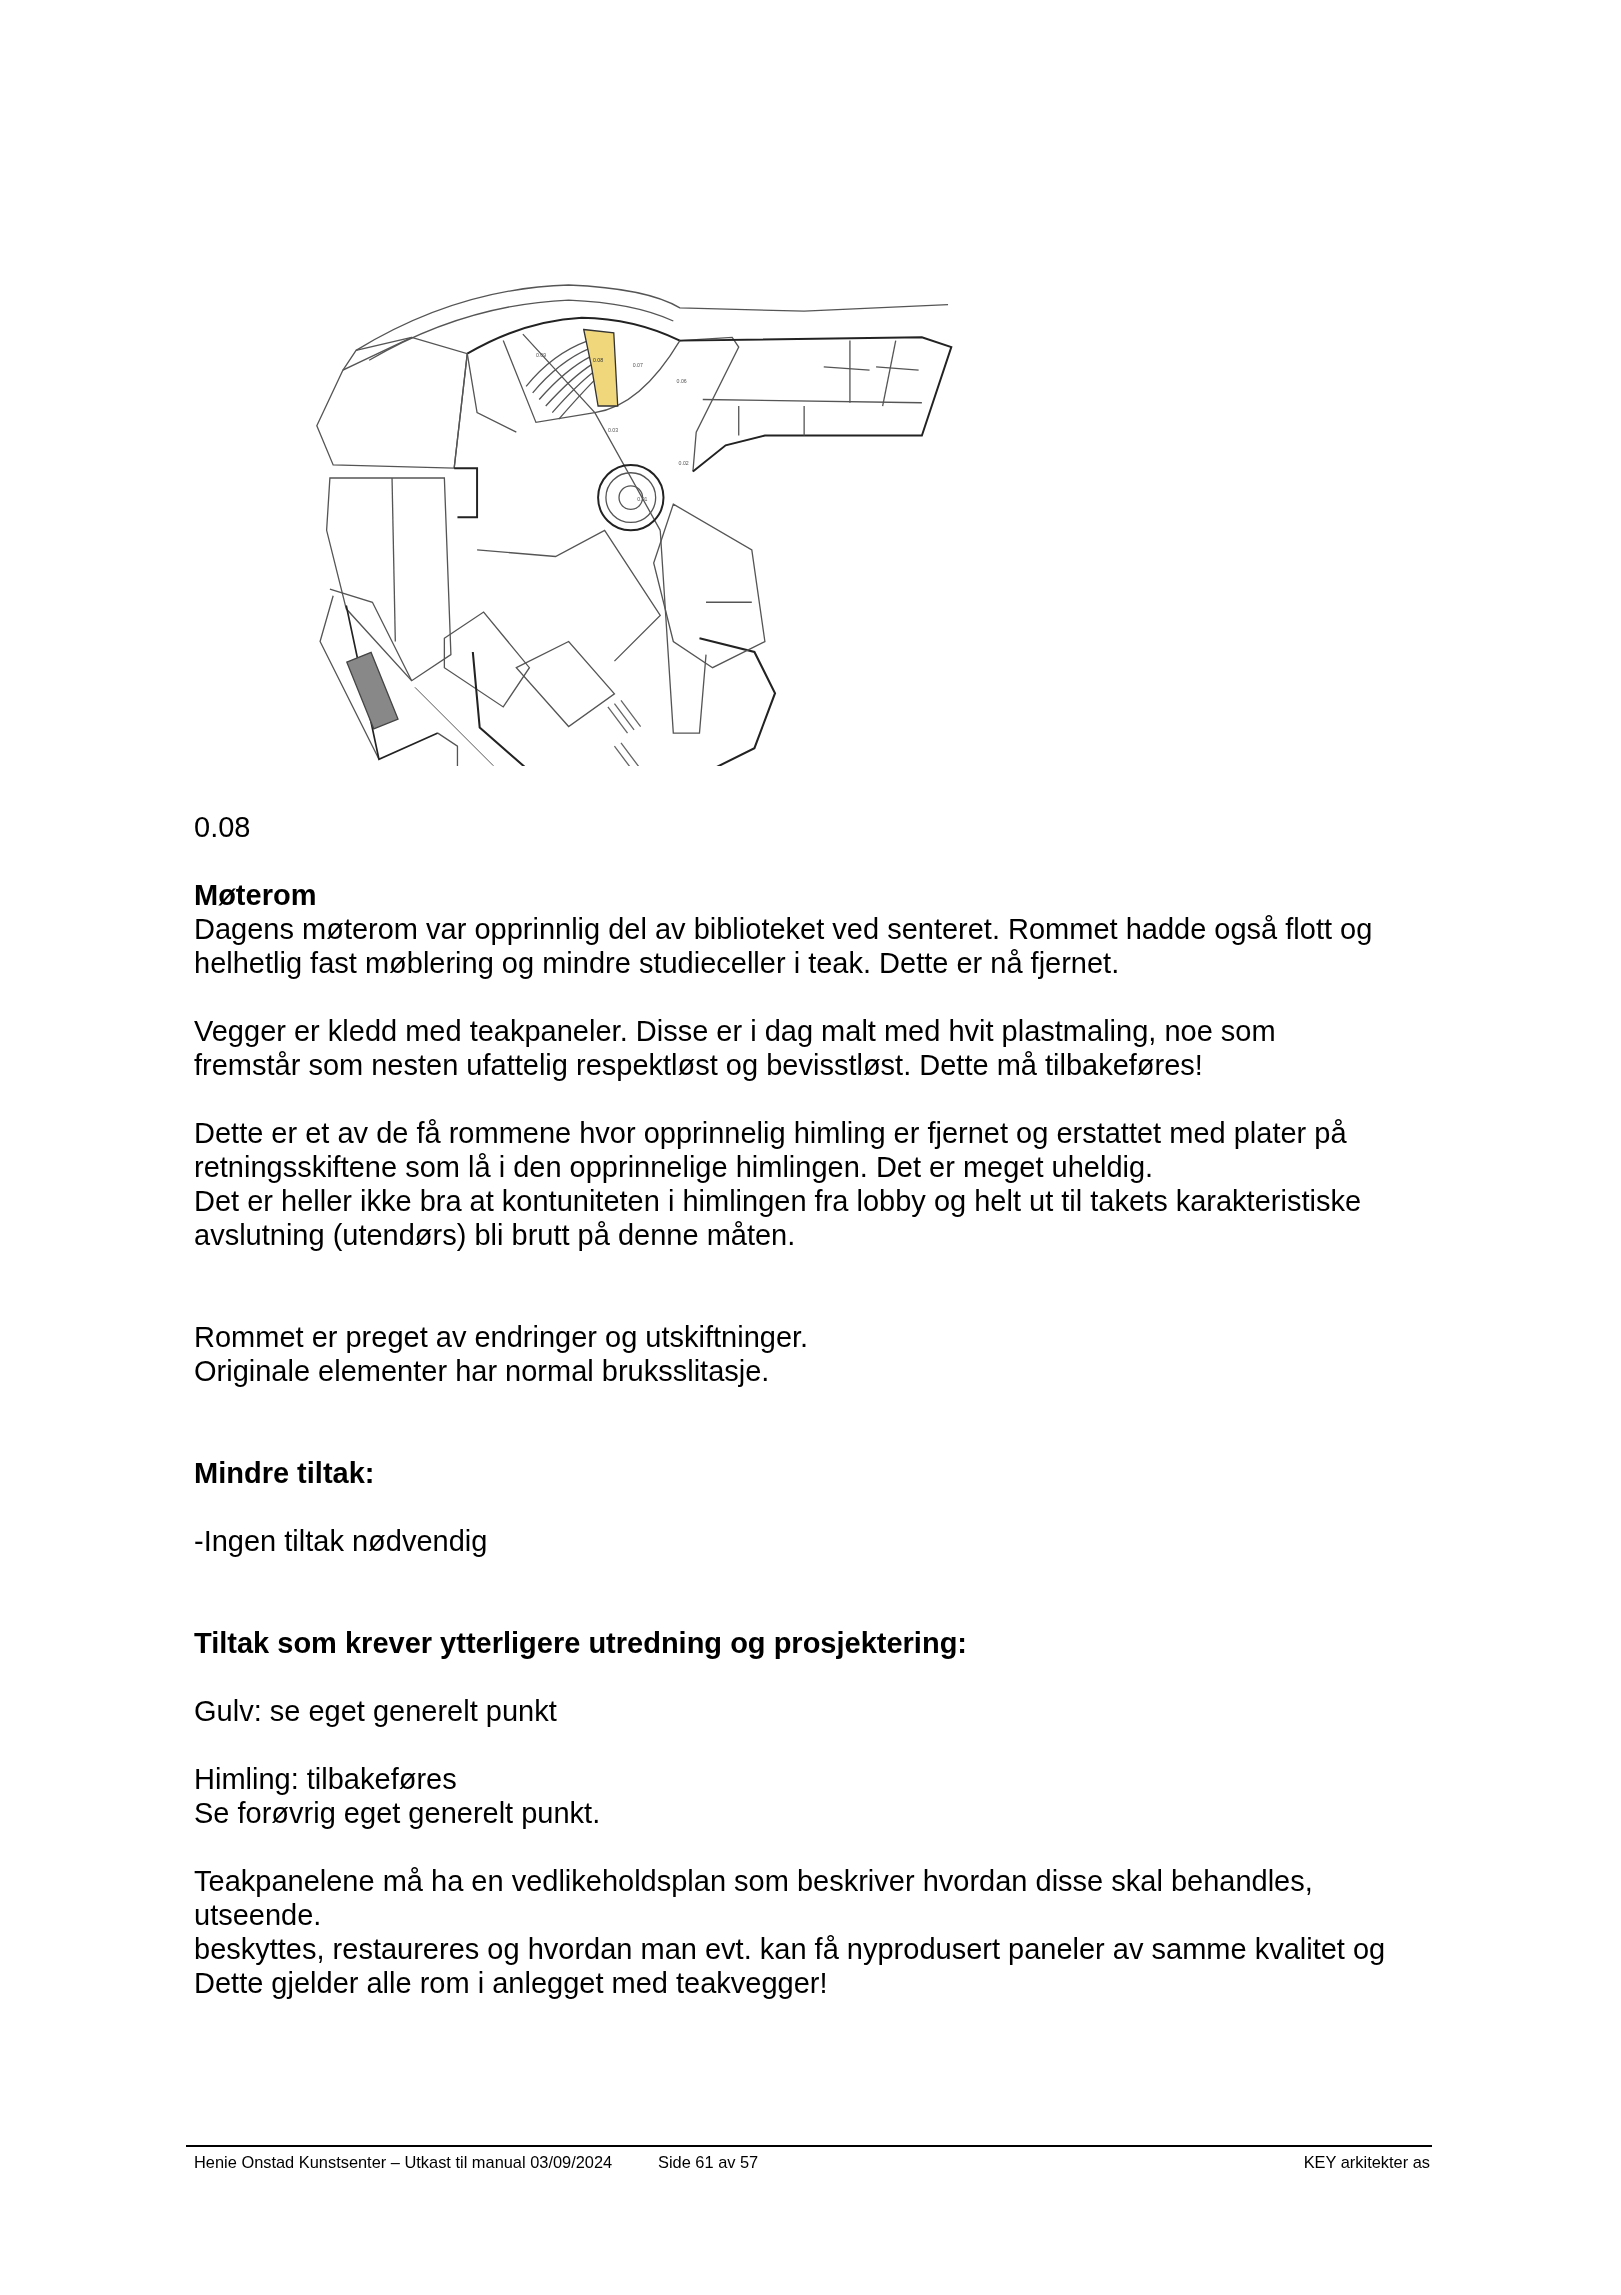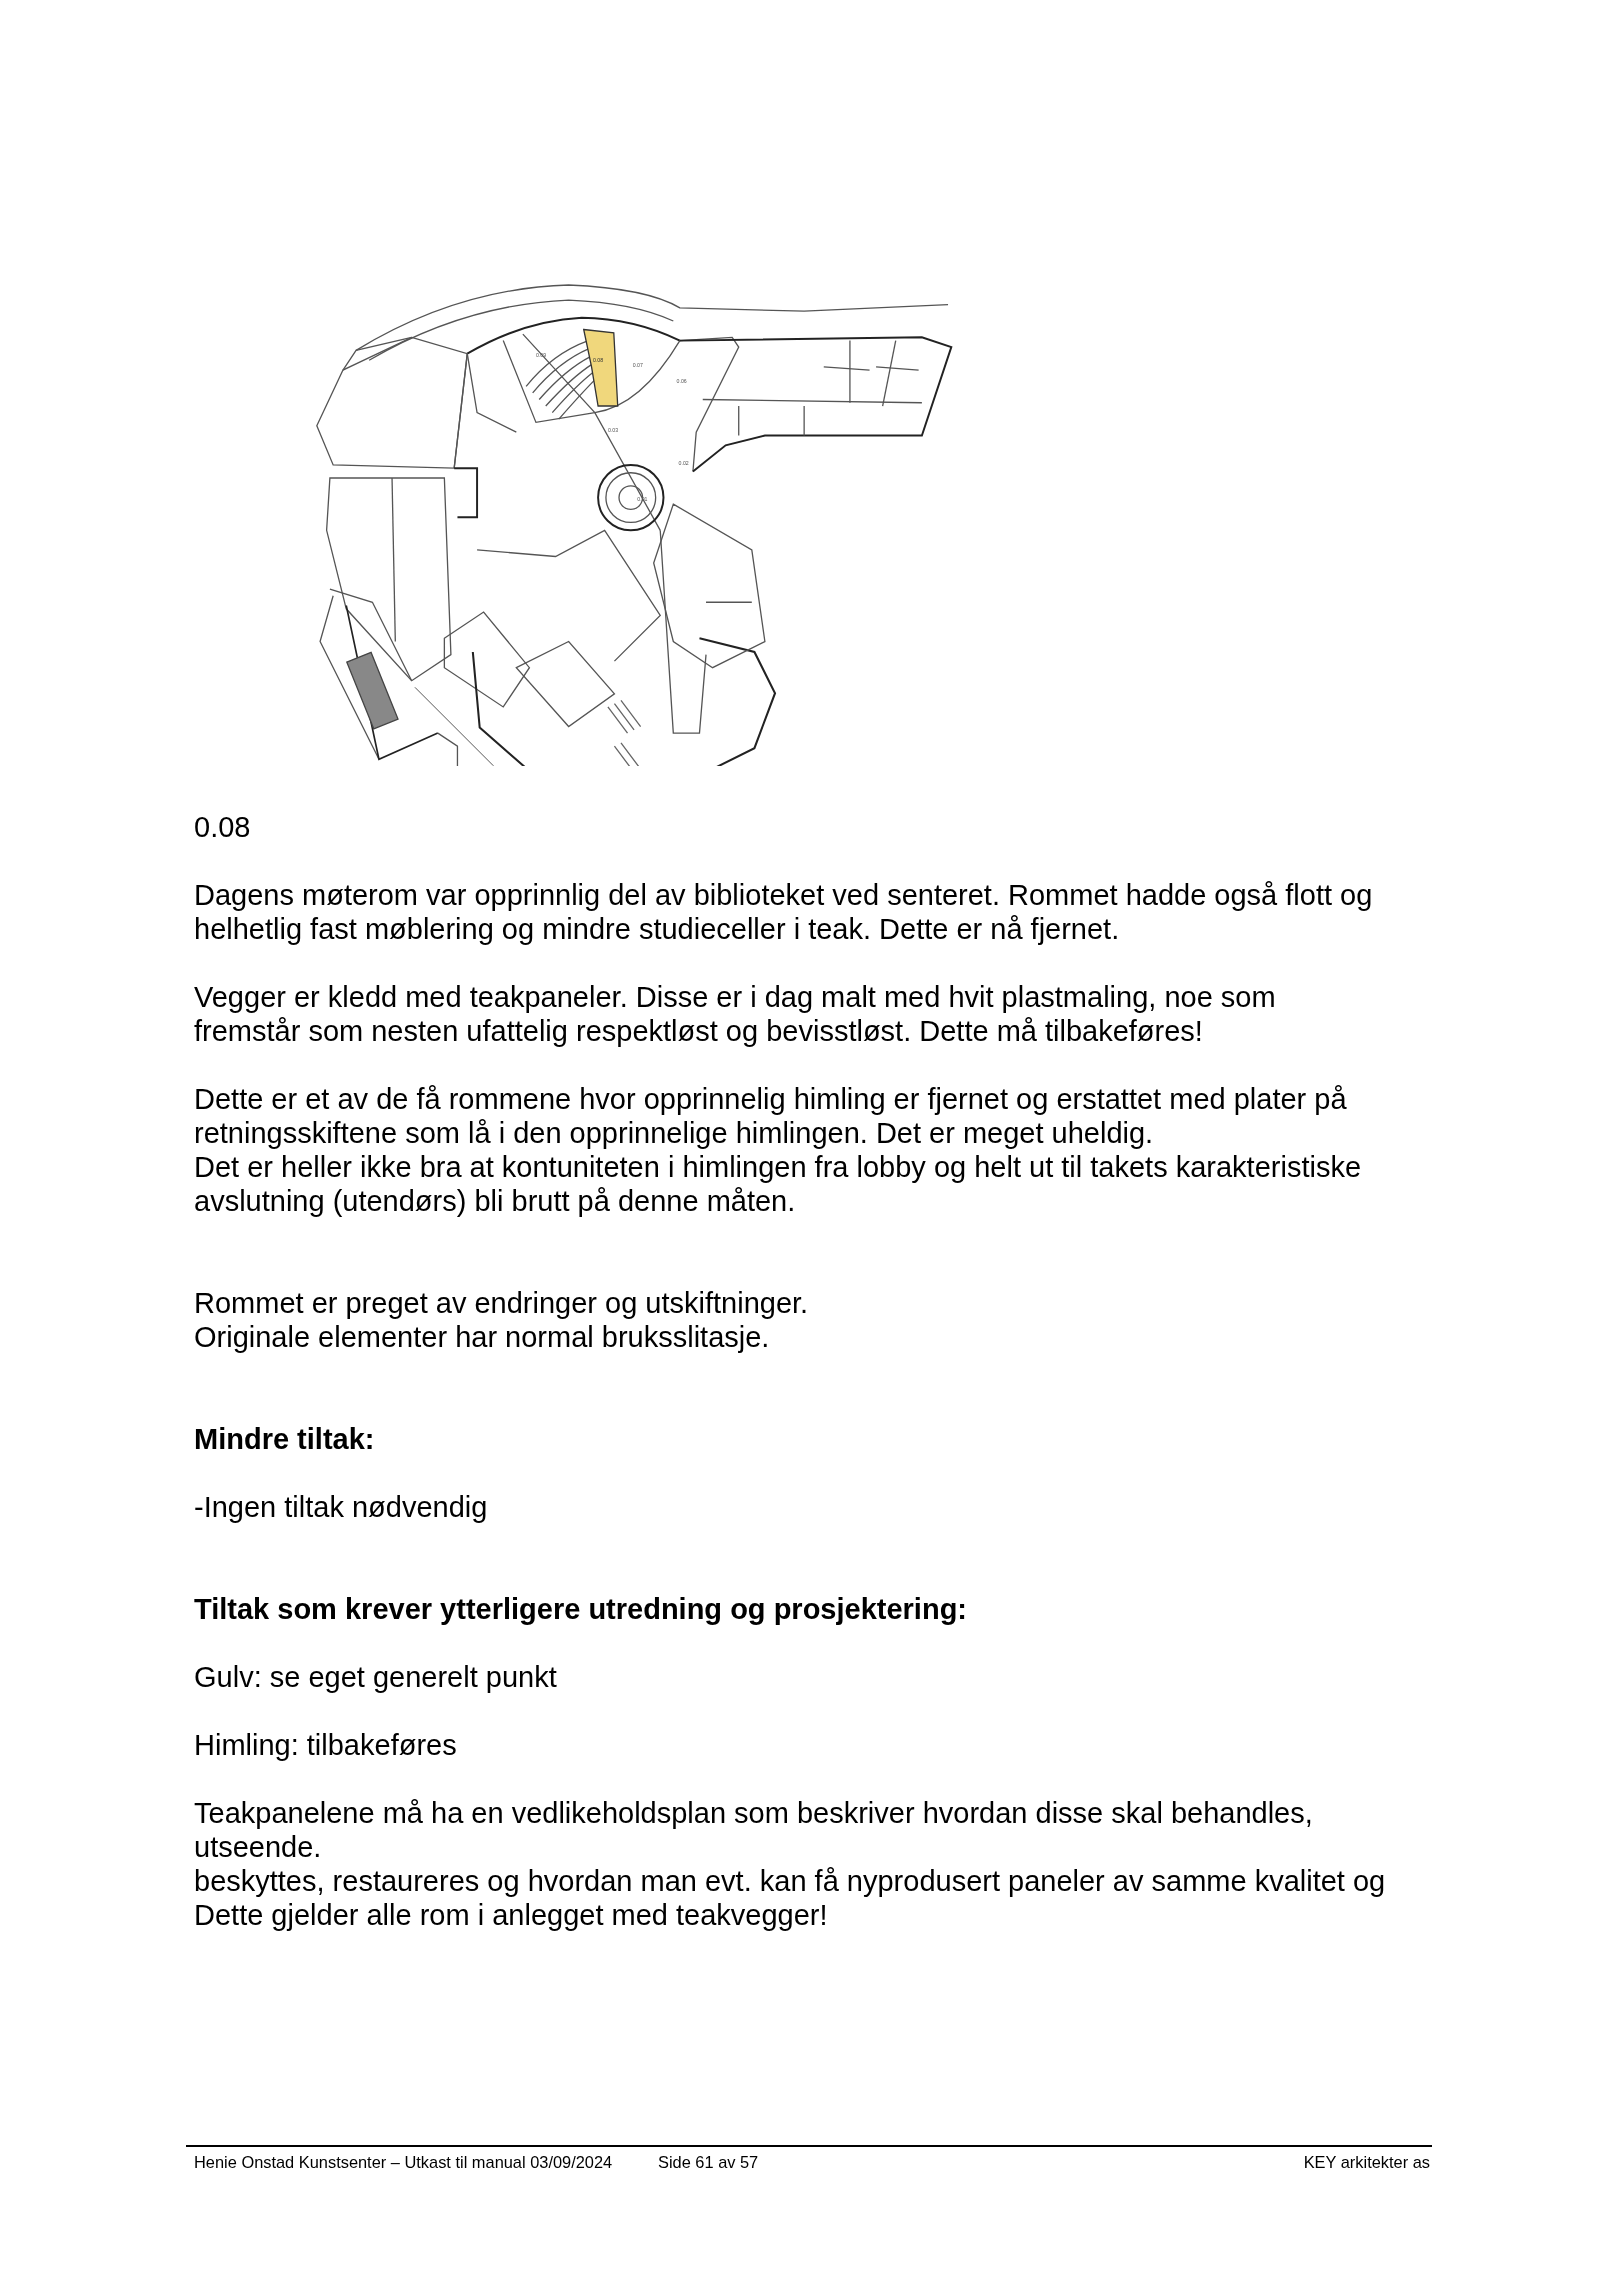--- a/index.html
+++ b/index.html
@@ -133,20 +133,21 @@
       <text x="460" y="240">0.03</text>
       <text x="568" y="290">0.02</text>
       <text x="505" y="345">0.01</text>
     </g>
   </svg>
 </div>
 
 <div class="content">
   <p class="room-number">0.08</p>
   <div class="gap1"></div>
+  <p class="section-heading">Møterom</p>
 
   <p>Dagens møterom var opprinnlig del av biblioteket ved senteret. Rommet hadde også flott og</p>
   <p>helhetlig fast møblering og mindre studieceller i teak. Dette er nå fjernet.</p>
   <div class="gap1"></div>
 
   <p>Vegger er kledd med teakpaneler. Disse er i dag malt med hvit plastmaling, noe som</p>
   <p>fremstår som nesten ufattelig respektløst og bevisstløst. Dette må tilbakeføres!</p>
   <div class="gap1"></div>
 
   <p>Dette er et av de få rommene hvor opprinnelig himling er fjernet og erstattet med plater på</p>
@@ -162,20 +163,21 @@
   <p class="section-heading">Mindre tiltak:</p>
   <div class="gap1"></div>
   <p>-Ingen tiltak nødvendig</p>
   <div class="gap2"></div>
 
   <p class="section-heading">Tiltak som krever ytterligere utredning og prosjektering:</p>
   <div class="gap1"></div>
   <p>Gulv: se eget generelt punkt</p>
   <div class="gap1"></div>
   <p>Himling: tilbakeføres</p>
+  <p>Se forøvrig eget generelt punkt.</p>
   <div class="gap1"></div>
   <p>Teakpanelene må ha en vedlikeholdsplan som beskriver hvordan disse skal behandles,</p>
   <p>utseende.</p>
   <p>beskyttes, restaureres og hvordan man evt. kan få nyprodusert paneler av samme kvalitet og</p>
   <p>Dette gjelder alle rom i anlegget med teakvegger!</p>
 </div>
 
 <div class="footer-rule"></div>
 <div class="footer">
   <span class="left">Henie Onstad Kunstsenter – Utkast til manual 03/09/2024</span>

